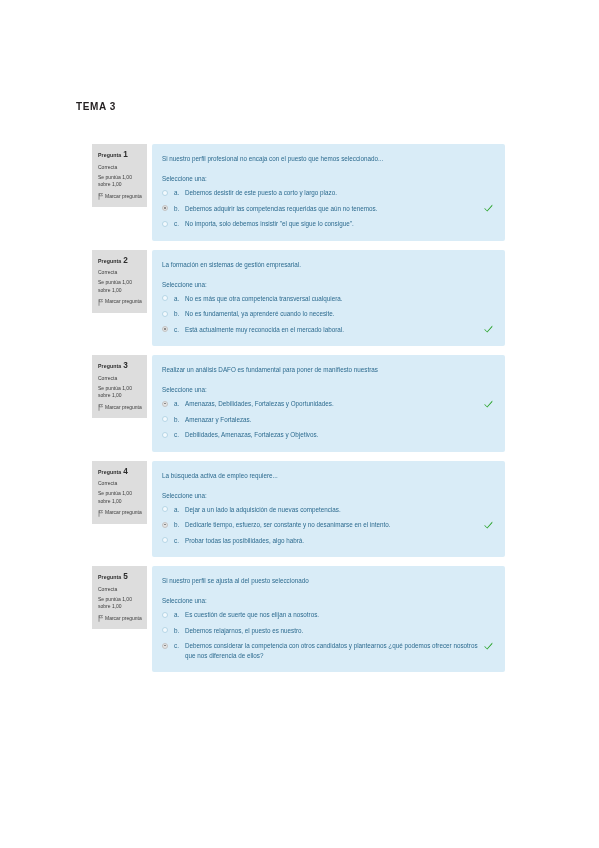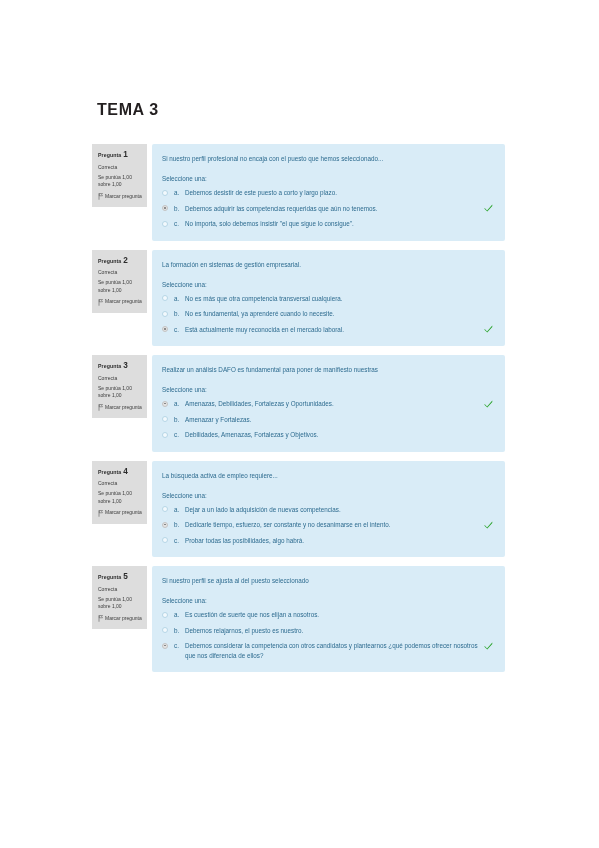--- a/index.html
+++ b/index.html
@@ -17,23 +17,23 @@
   .page {
     position: absolute;
     left: 0; top: 0;
     width: 599px;
     height: 848px;
     background: #ffffff;
     overflow: hidden;
   }
   .page-title {
     position: absolute;
-    left: 97px;
+    left: 76px;
     top: 101px;
-    font-size: 16px;
+    font-size: 10px;
     font-weight: bold;
     letter-spacing: 0.6px;
     color: #231f20;
   }
   .quiz-list {
     position: absolute;
     left: 0;
     top: 144px;
     width: 599px;
   }

